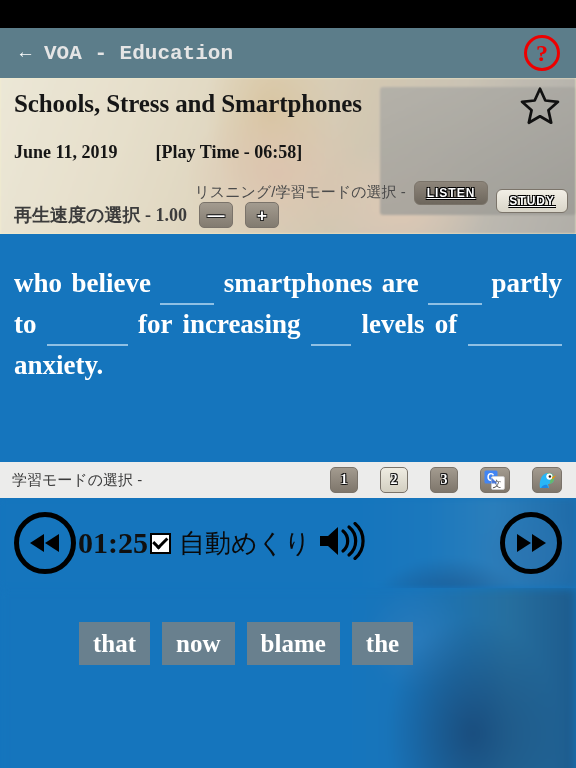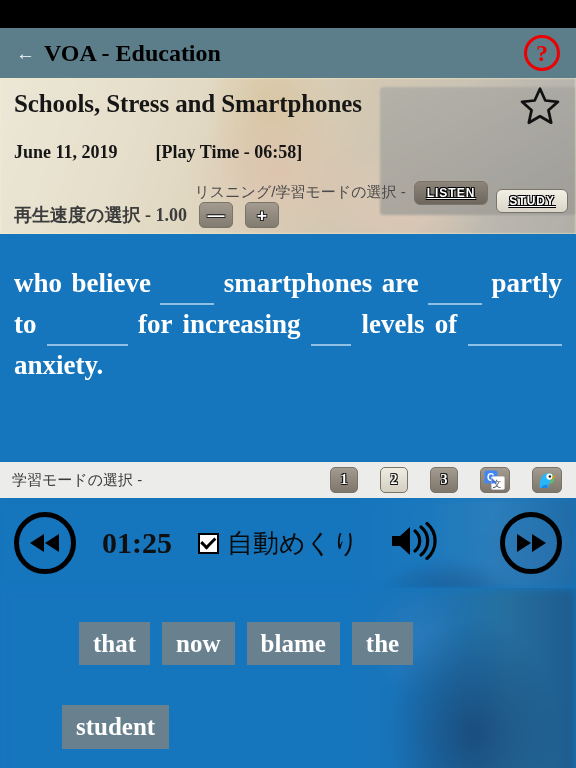--- a/index.html
+++ b/index.html
@@ -18,22 +18,22 @@
     height:50px; background:#5c7d8a;
     display:flex; align-items:center; justify-content:space-between;
     padding:0 16px;
   }
   .nav-left { display:flex; align-items:baseline; gap:9px; }
   .back-arrow {
     color:#fff; font-size:19px; font-family:"Liberation Sans", sans-serif;
     line-height:1; position:relative; top:-1px;
   }
   .nav-title {
-    color:#000000; font-size:24px; font-weight:bold;
-    font-family:Liberation Serif, serif;
+    color:#e5e5e5; font-size:21px; font-weight:bold;
+    font-family:Liberation Mono, monospace;
   }
   .help-icon {
     width:36px; height:36px; border-radius:50%;
     border:3px solid #ee0000; color:#ee0000;
     font-family:"Liberation Serif", serif;
     font-size:24px; font-weight:bold;
     display:flex; align-items:center; justify-content:center;
     line-height:1;
   }
 
@@ -155,21 +155,21 @@
   .player-bg {
     position:absolute; inset:0;
     background:
       radial-gradient(ellipse 110px 70px at 78% 120%, rgba(26,70,120,.75), rgba(26,70,120,0) 70%),
       radial-gradient(ellipse 80px 60px at 92% 60%, rgba(45,115,175,.6), rgba(45,115,175,0) 72%),
       linear-gradient(90deg,#1575bd 0%,#1575bd 62%,#1b78bd 74%,#2b7ebb 86%,#1f6ba8 100%);
     filter:blur(3px);
   }
   .player {
     position:relative; height:100%;
-    display:flex; align-items:center; padding:0 14px; gap:26px;
+    display:flex; align-items:center; padding:0 14px; gap:2px;
   }
   .round-btn {
     width:62px; height:62px; border-radius:50%;
     border:5px solid #000;
     display:flex; align-items:center; justify-content:center;
     flex:0 0 auto;
   }
   .elapsed {
     font-family:"Liberation Serif", serif;
     font-size:30px; font-weight:bold; color:#101010;
@@ -328,19 +328,16 @@
   </div>
 
   <div class="tilewrap">
     <div class="tile-bg"></div>
     <div class="tiles tiles-row1" id="word-tiles">
         <span class="tile">that</span>
         <span class="tile">now</span>
         <span class="tile">blame</span>
         <span class="tile">the</span>
         <span style="flex-basis: 100%; height: 0px;"></span>
-        <span style="margin-left: -17px; display: flex; gap: 12px;">
-          <span class="tile">student</span>
-        </span>
       </div>
   </div>
 
 </div>
 
 </body></html>

